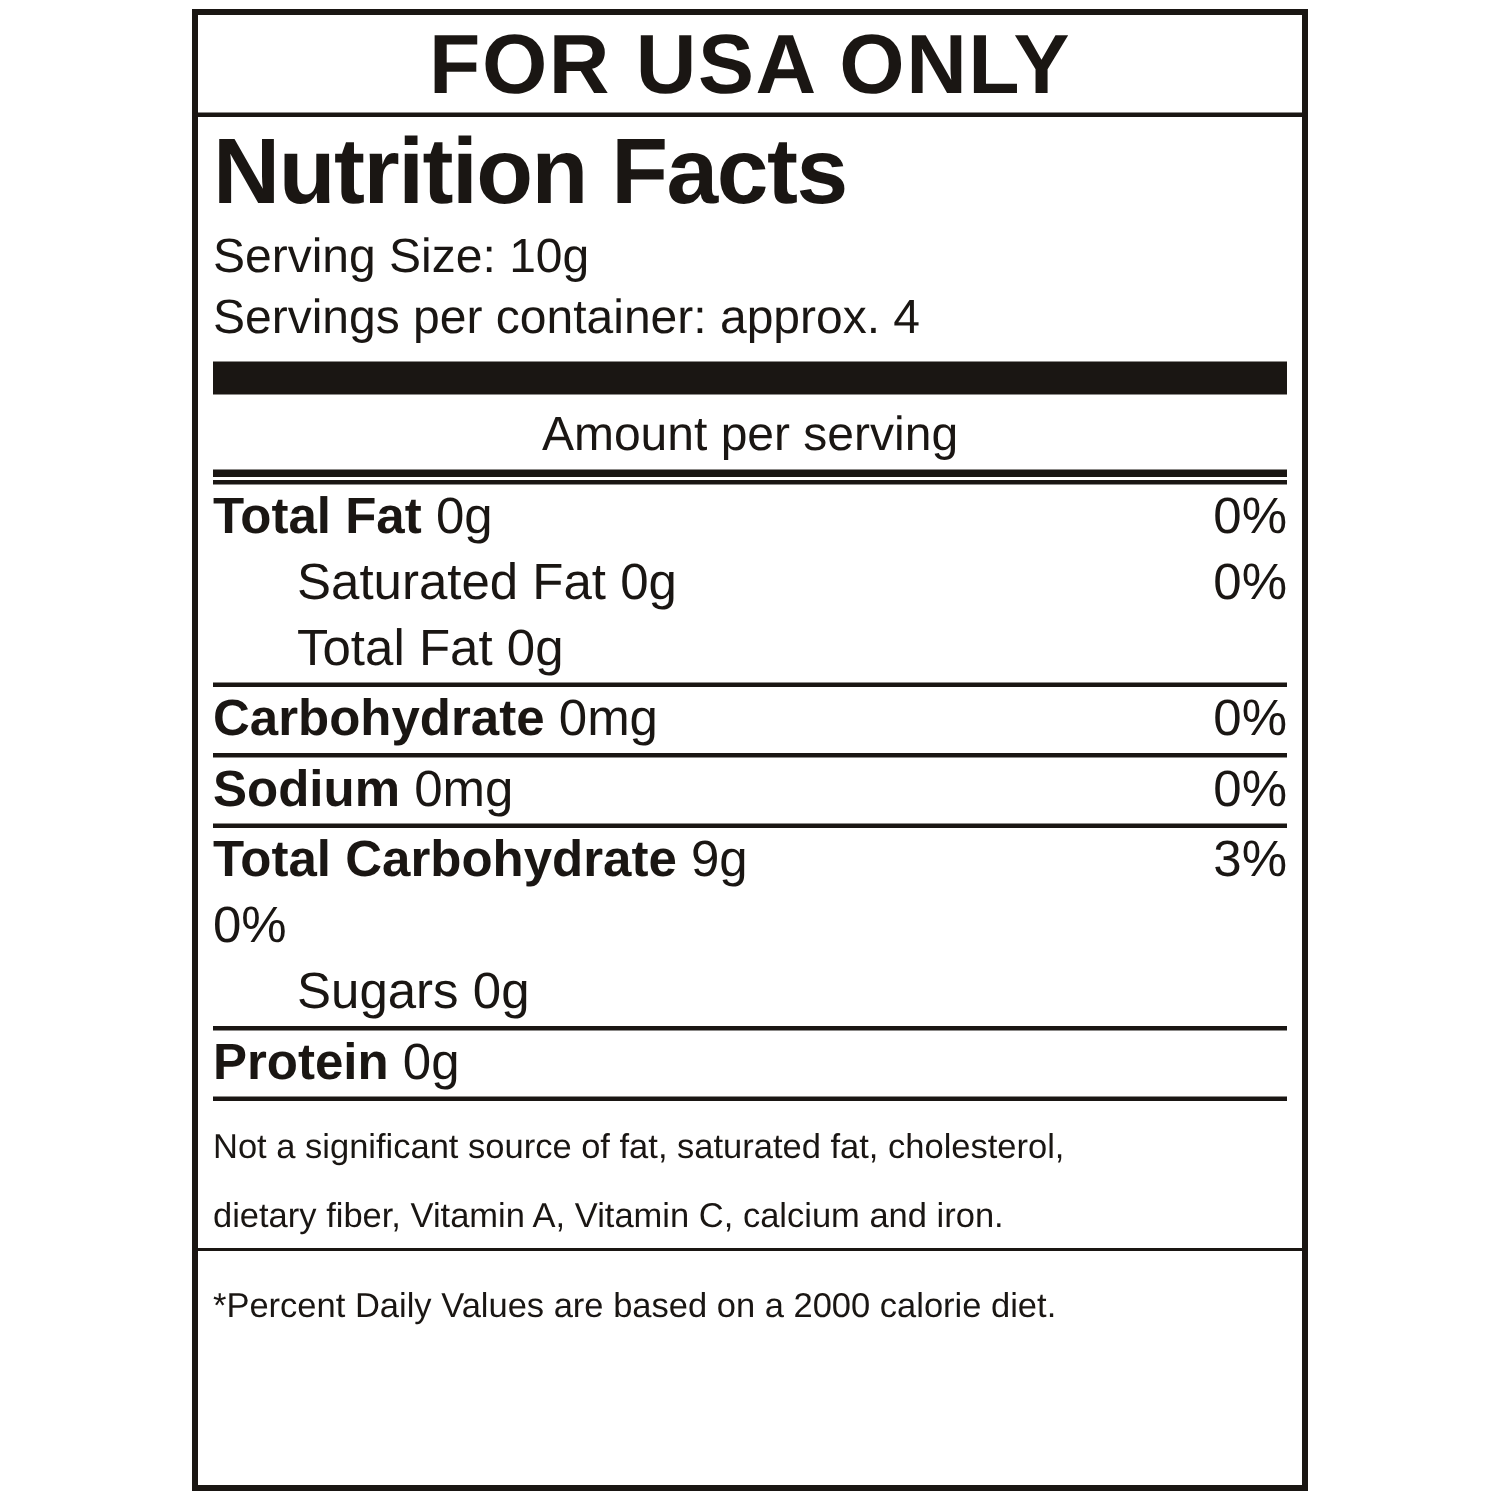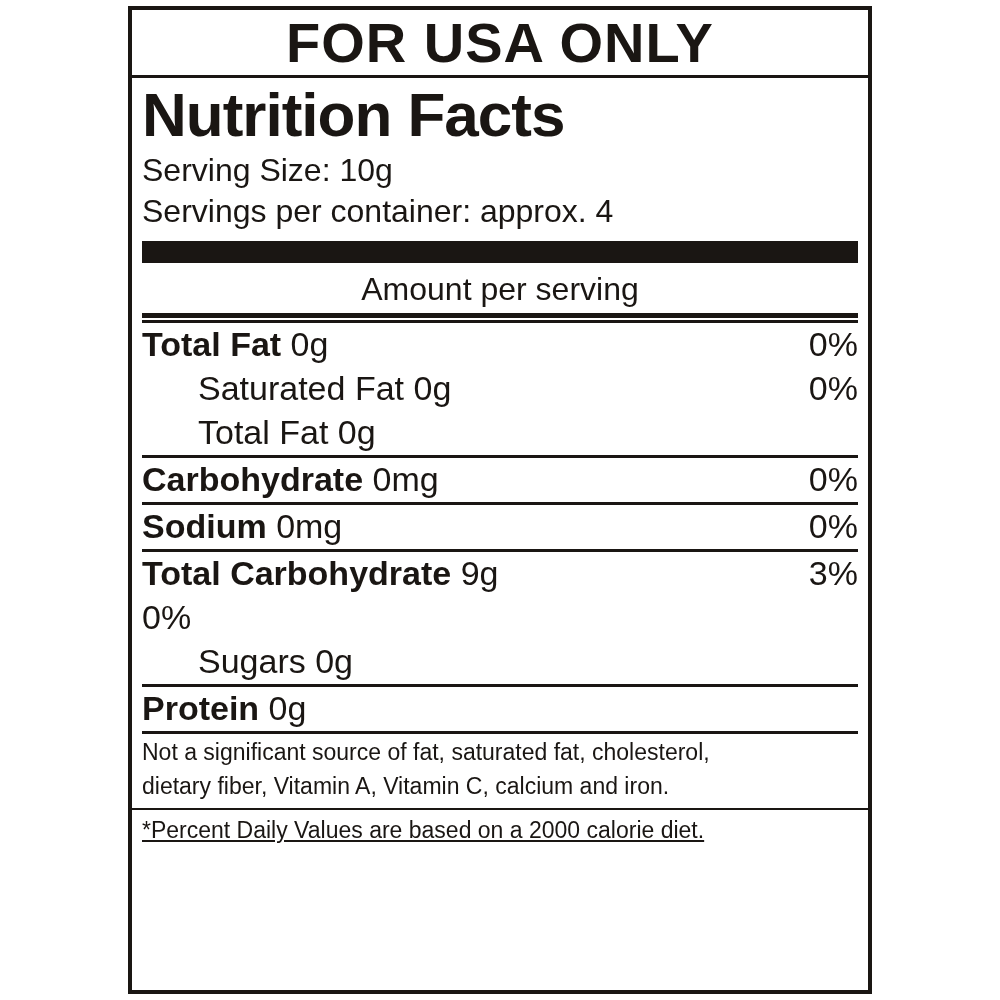--- a/index.html
+++ b/index.html
@@ -114,27 +114,26 @@
   }
   .nut-row .pct {
     font-weight: normal;
   }
   .row-rule {
     border-bottom: 3px solid #1a1613;
   }
   .footnote {
     font-size: 23px;
     line-height: 1.3;
-    padding-top: 4px;
+    padding-top: 16px;
   }
   .footnote2 {
     font-size: 23px;
     line-height: 1.3;
-    padding-top: 6px;
-    text-decoration: underline;
+    padding-top: 22px;
   }
   .sep-thin {
     border-bottom: 2px solid #1a1613;
     margin: 6px -10px 0 -10px;
   }
 </style>
 </head>
 <body>
 
 <div class="page">

